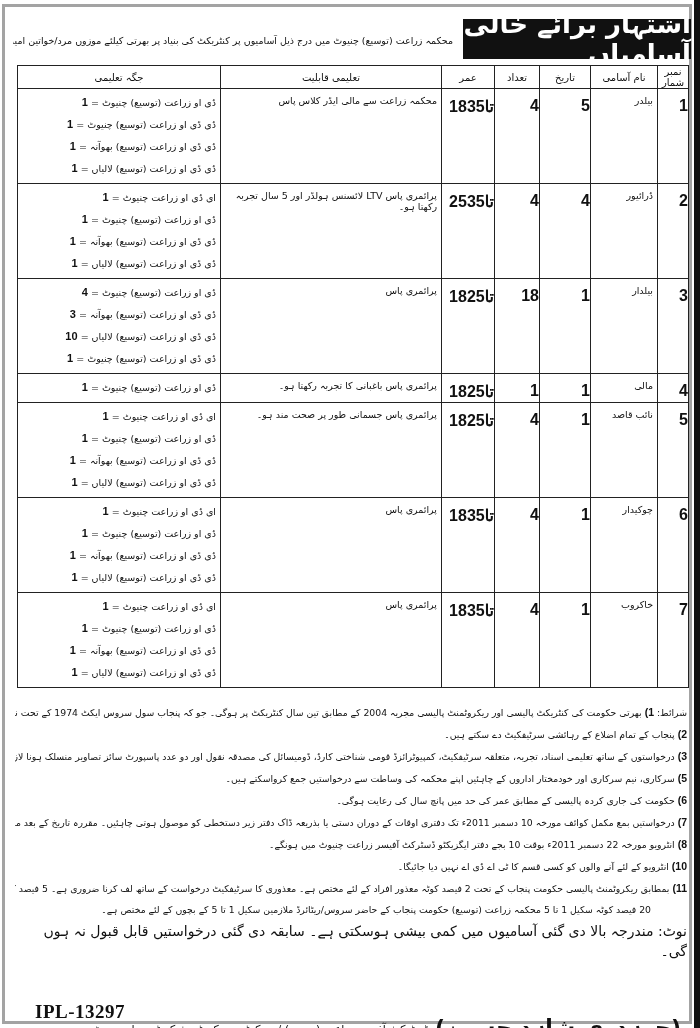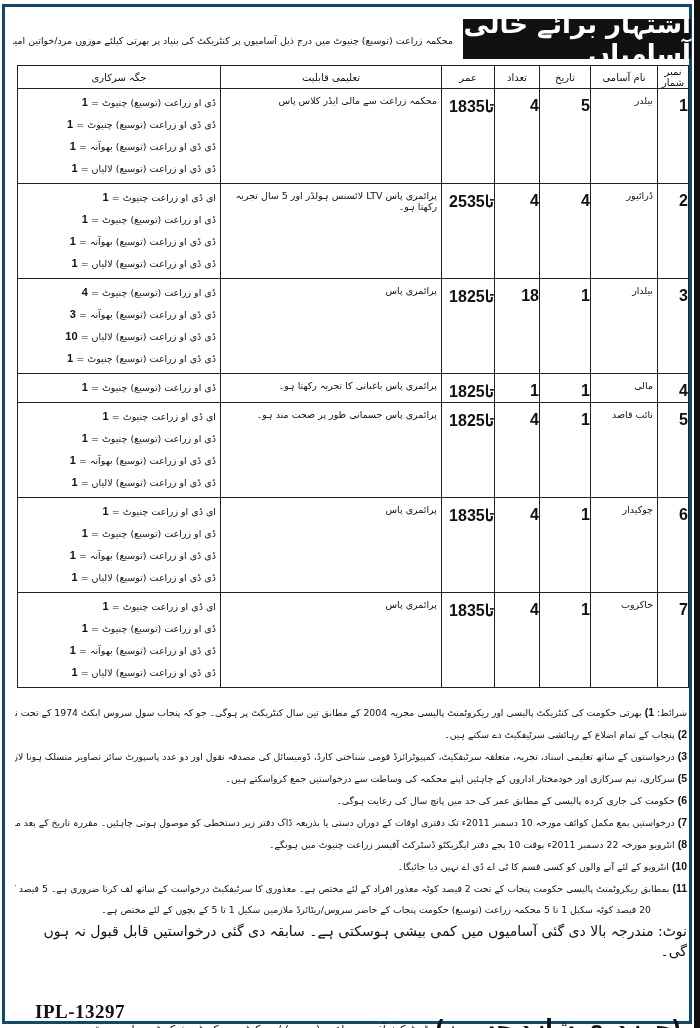--- a/index.html
+++ b/index.html
@@ -1,17 +1,17 @@
 <!DOCTYPE html>
 <html><head>
 <meta charset="utf-8">
 <style>
   html, body { margin: 0; padding: 0; background: #ffffff; }
   body { width: 700px; height: 1028px; position: relative; overflow: hidden; font-family: "DejaVu Sans", sans-serif; color: #111; }
-  .frame { position: absolute; left: 2px; top: 4px; width: 690px; height: 1020px; border: 3px solid #0c4a6e; box-sizing: border-box; background: #fff; }
+  .frame { position: absolute; left: 2px; top: 4px; width: 690px; height: 1020px; border: 3px solid #a3a3a3; box-sizing: border-box; background: #fff; }
   .topstrip { position: absolute; left: 0; top: 0; width: 700px; height: 4px; background: #fff; }
   .rightbar { position: absolute; right: 0; top: 0; width: 6px; height: 1028px; background: #111; }
 
   .header { position: absolute; left: 4px; top: 8px; width: 682px; height: 46px; }
   .title-box { position: absolute; right: 0px; top: 4px; width: 228px; height: 40px; background: #111; color: #fff; direction: rtl; display: flex; align-items: center; justify-content: center; font-family: "DejaVu Sans", sans-serif; font-size: 26px; font-weight: bold; letter-spacing: 1px; }
   .intro { position: absolute; right: 238px; top: 20px; width: 440px; direction: rtl; text-align: right; font-size: 9.5px; white-space: nowrap; overflow: hidden; }
 
   table.posts { position: absolute; left: 12px; top: 58px; width: 672px; border-collapse: collapse; direction: rtl; font-size: 9.5px; }
   table.posts th, table.posts td { border: 1.2px solid #222; vertical-align: top; padding: 0; }
   table.posts th { height: 22px; font-weight: normal; text-align: center; vertical-align: middle; font-size: 10px; }
@@ -55,21 +55,21 @@
 
   <table class="posts">
     <thead>
       <tr>
         <th class="c-no">نمبر شمار</th>
         <th class="c-name">نام آسامی</th>
         <th class="c-scale">تاریخ</th>
         <th class="c-count">تعداد</th>
         <th class="c-age">عمر</th>
         <th class="c-qual">تعلیمی قابلیت</th>
-        <th class="c-post">جگہ سرکاری</th>
+        <th class="c-post">جگہ تعلیمی</th>
       </tr>
     </thead>
     <tbody id="rows-body">
         <tr style="height: 88px;">
           <td class="num">1</td>
           <td class="txt">بیلدر</td>
           <td class="num">5</td>
           <td class="num">4</td>
           <td class="num" style="direction: ltr;">18تا35</td>
           <td class="txt">محکمہ زراعت سے مالی ایڈر کلاس پاس</td>

